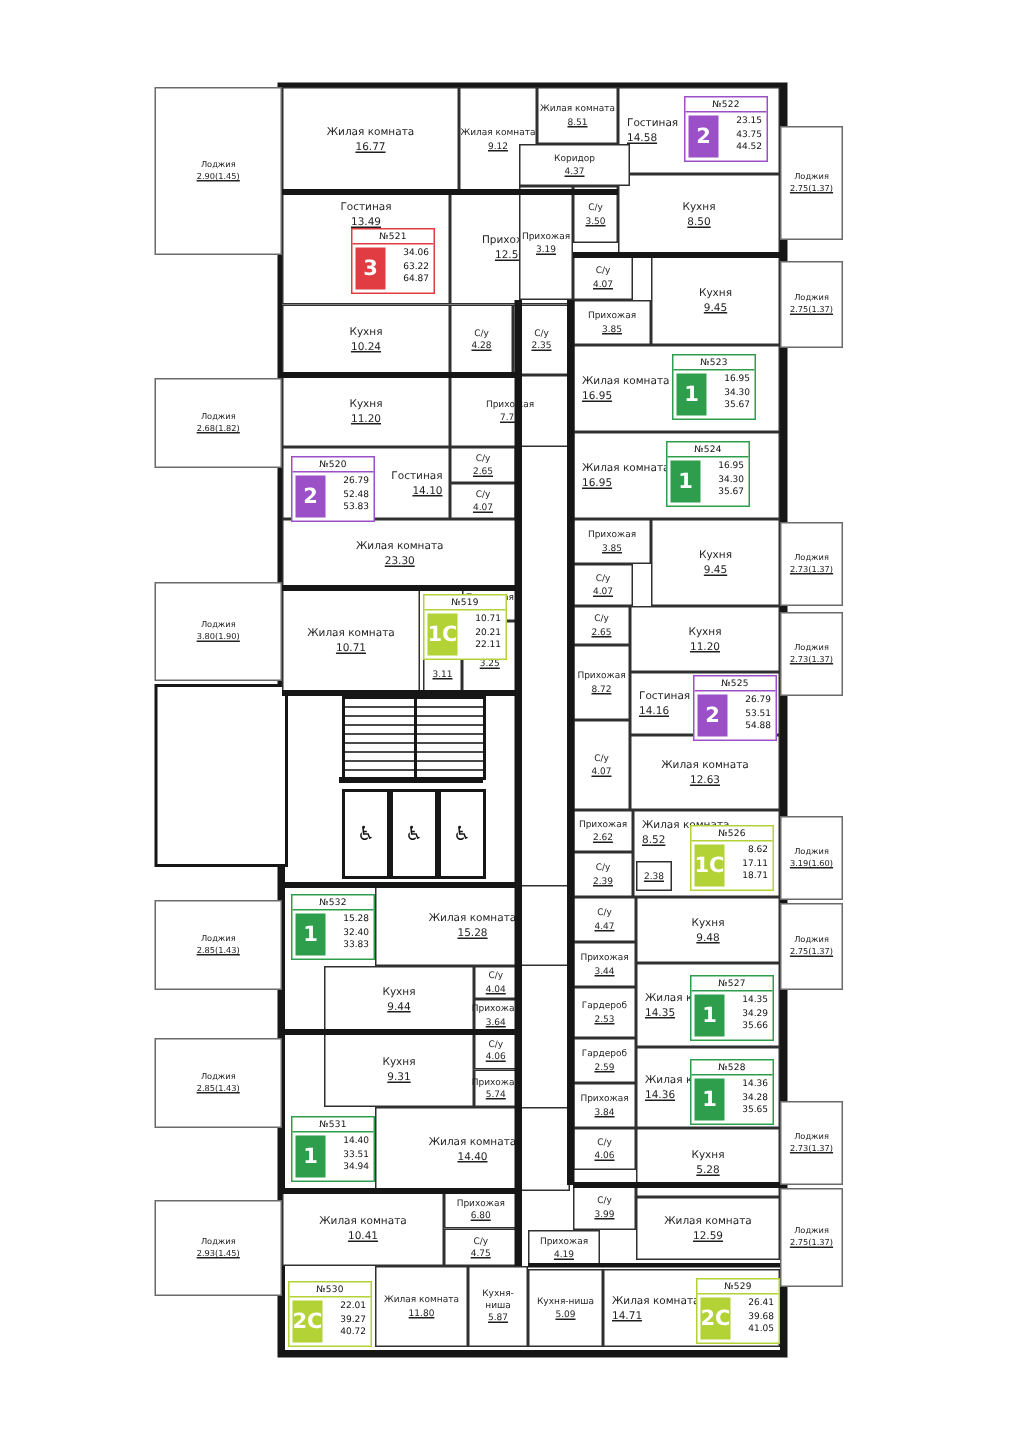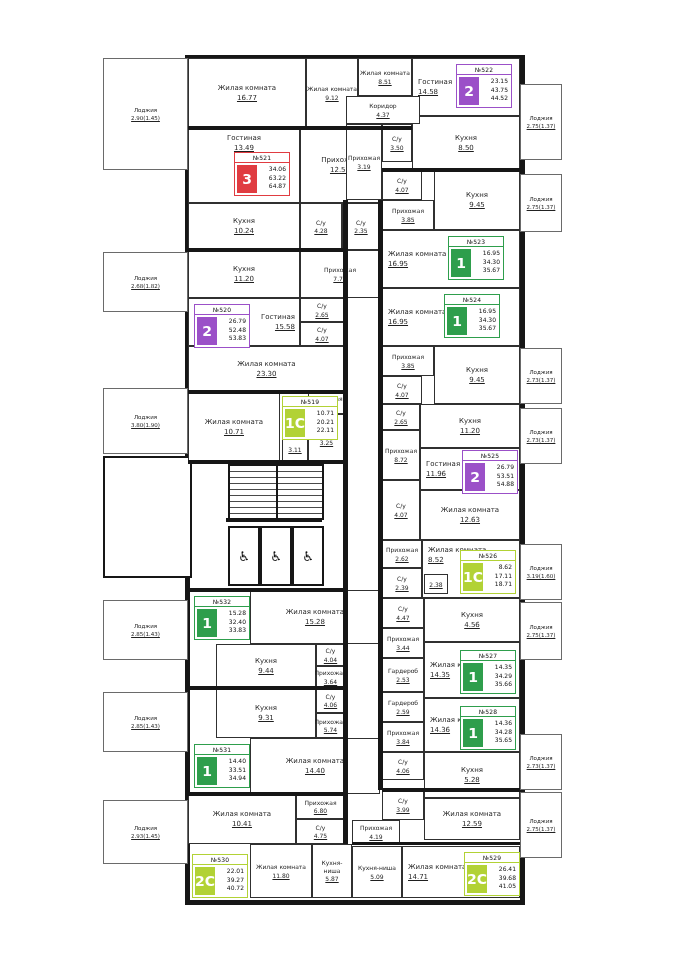--- a/index.html
+++ b/index.html
@@ -149,21 +149,21 @@
       <div class="room sm" style="left: 382px; top: 430px; width: 38px; height: 50px;">
         <span class="rn">Прихожая</span>
         <span class="ra">8.72</span>
       </div>
       <div class="room" style="left: 420px; top: 404px; width: 100px; height: 44px;">
         <span class="rn">Кухня</span>
         <span class="ra">11.20</span>
       </div>
       <div class="room ll" style="left: 420px; top: 448px; width: 100px; height: 42px;">
         <span class="rn">Гостиная</span>
-        <span class="ra">11.96</span>
+        <span class="ra">14.16</span>
       </div>
       <div class="room sm" style="left: 382px; top: 480px; width: 38px; height: 60px;">
         <span class="rn">С/у</span>
         <span class="ra">4.07</span>
       </div>
       <div class="room" style="left: 420px; top: 490px; width: 100px; height: 50px;">
         <span class="rn">Жилая комната</span>
         <span class="ra">12.63</span>
       </div>
       <div class="room lg" style="left: 520px; top: 408px; width: 42px; height: 56px;">
@@ -188,21 +188,21 @@
       <div class="room lg" style="left: 520px; top: 544px; width: 42px; height: 56px;">
         <span class="rn">Лоджия</span>
         <span class="ra">3.19(1.60)</span>
       </div>
       <div class="room sm" style="left: 382px; top: 598px; width: 42px; height: 30px;">
         <span class="rn">С/у</span>
         <span class="ra">4.47</span>
       </div>
       <div class="room" style="left: 424px; top: 598px; width: 96px; height: 44px;">
         <span class="rn">Кухня</span>
-        <span class="ra">4.56</span>
+        <span class="ra">9.48</span>
       </div>
       <div class="room sm" style="left: 382px; top: 628px; width: 42px; height: 30px;">
         <span class="rn">Прихожая</span>
         <span class="ra">3.44</span>
       </div>
       <div class="room sm" style="left: 382px; top: 658px; width: 42px; height: 34px;">
         <span class="rn">Гардероб</span>
         <span class="ra">2.53</span>
       </div>
       <div class="room ll" style="left: 424px; top: 642px; width: 96px; height: 56px;">
@@ -347,21 +347,21 @@
       <div class="room" style="left: 188px; top: 250px; width: 112px; height: 48px;">
         <span class="rn">Кухня</span>
         <span class="ra">11.20</span>
       </div>
       <div class="room sm" style="left: 300px; top: 250px; width: 80px; height: 48px;">
         <span class="rn">Прихожая</span>
         <span class="ra">7.77</span>
       </div>
       <div class="room lr" style="left: 188px; top: 298px; width: 112px; height: 48px;">
         <span class="rn">Гостиная</span>
-        <span class="ra">15.58</span>
+        <span class="ra">14.10</span>
       </div>
       <div class="room sm" style="left: 300px; top: 298px; width: 44px; height: 24px;">
         <span class="rn">С/у</span>
         <span class="ra">2.65</span>
       </div>
       <div class="room sm" style="left: 300px; top: 322px; width: 44px; height: 24px;">
         <span class="rn">С/у</span>
         <span class="ra">4.07</span>
       </div>
       <div class="room" style="left: 188px; top: 346px; width: 157px; height: 46px;">

